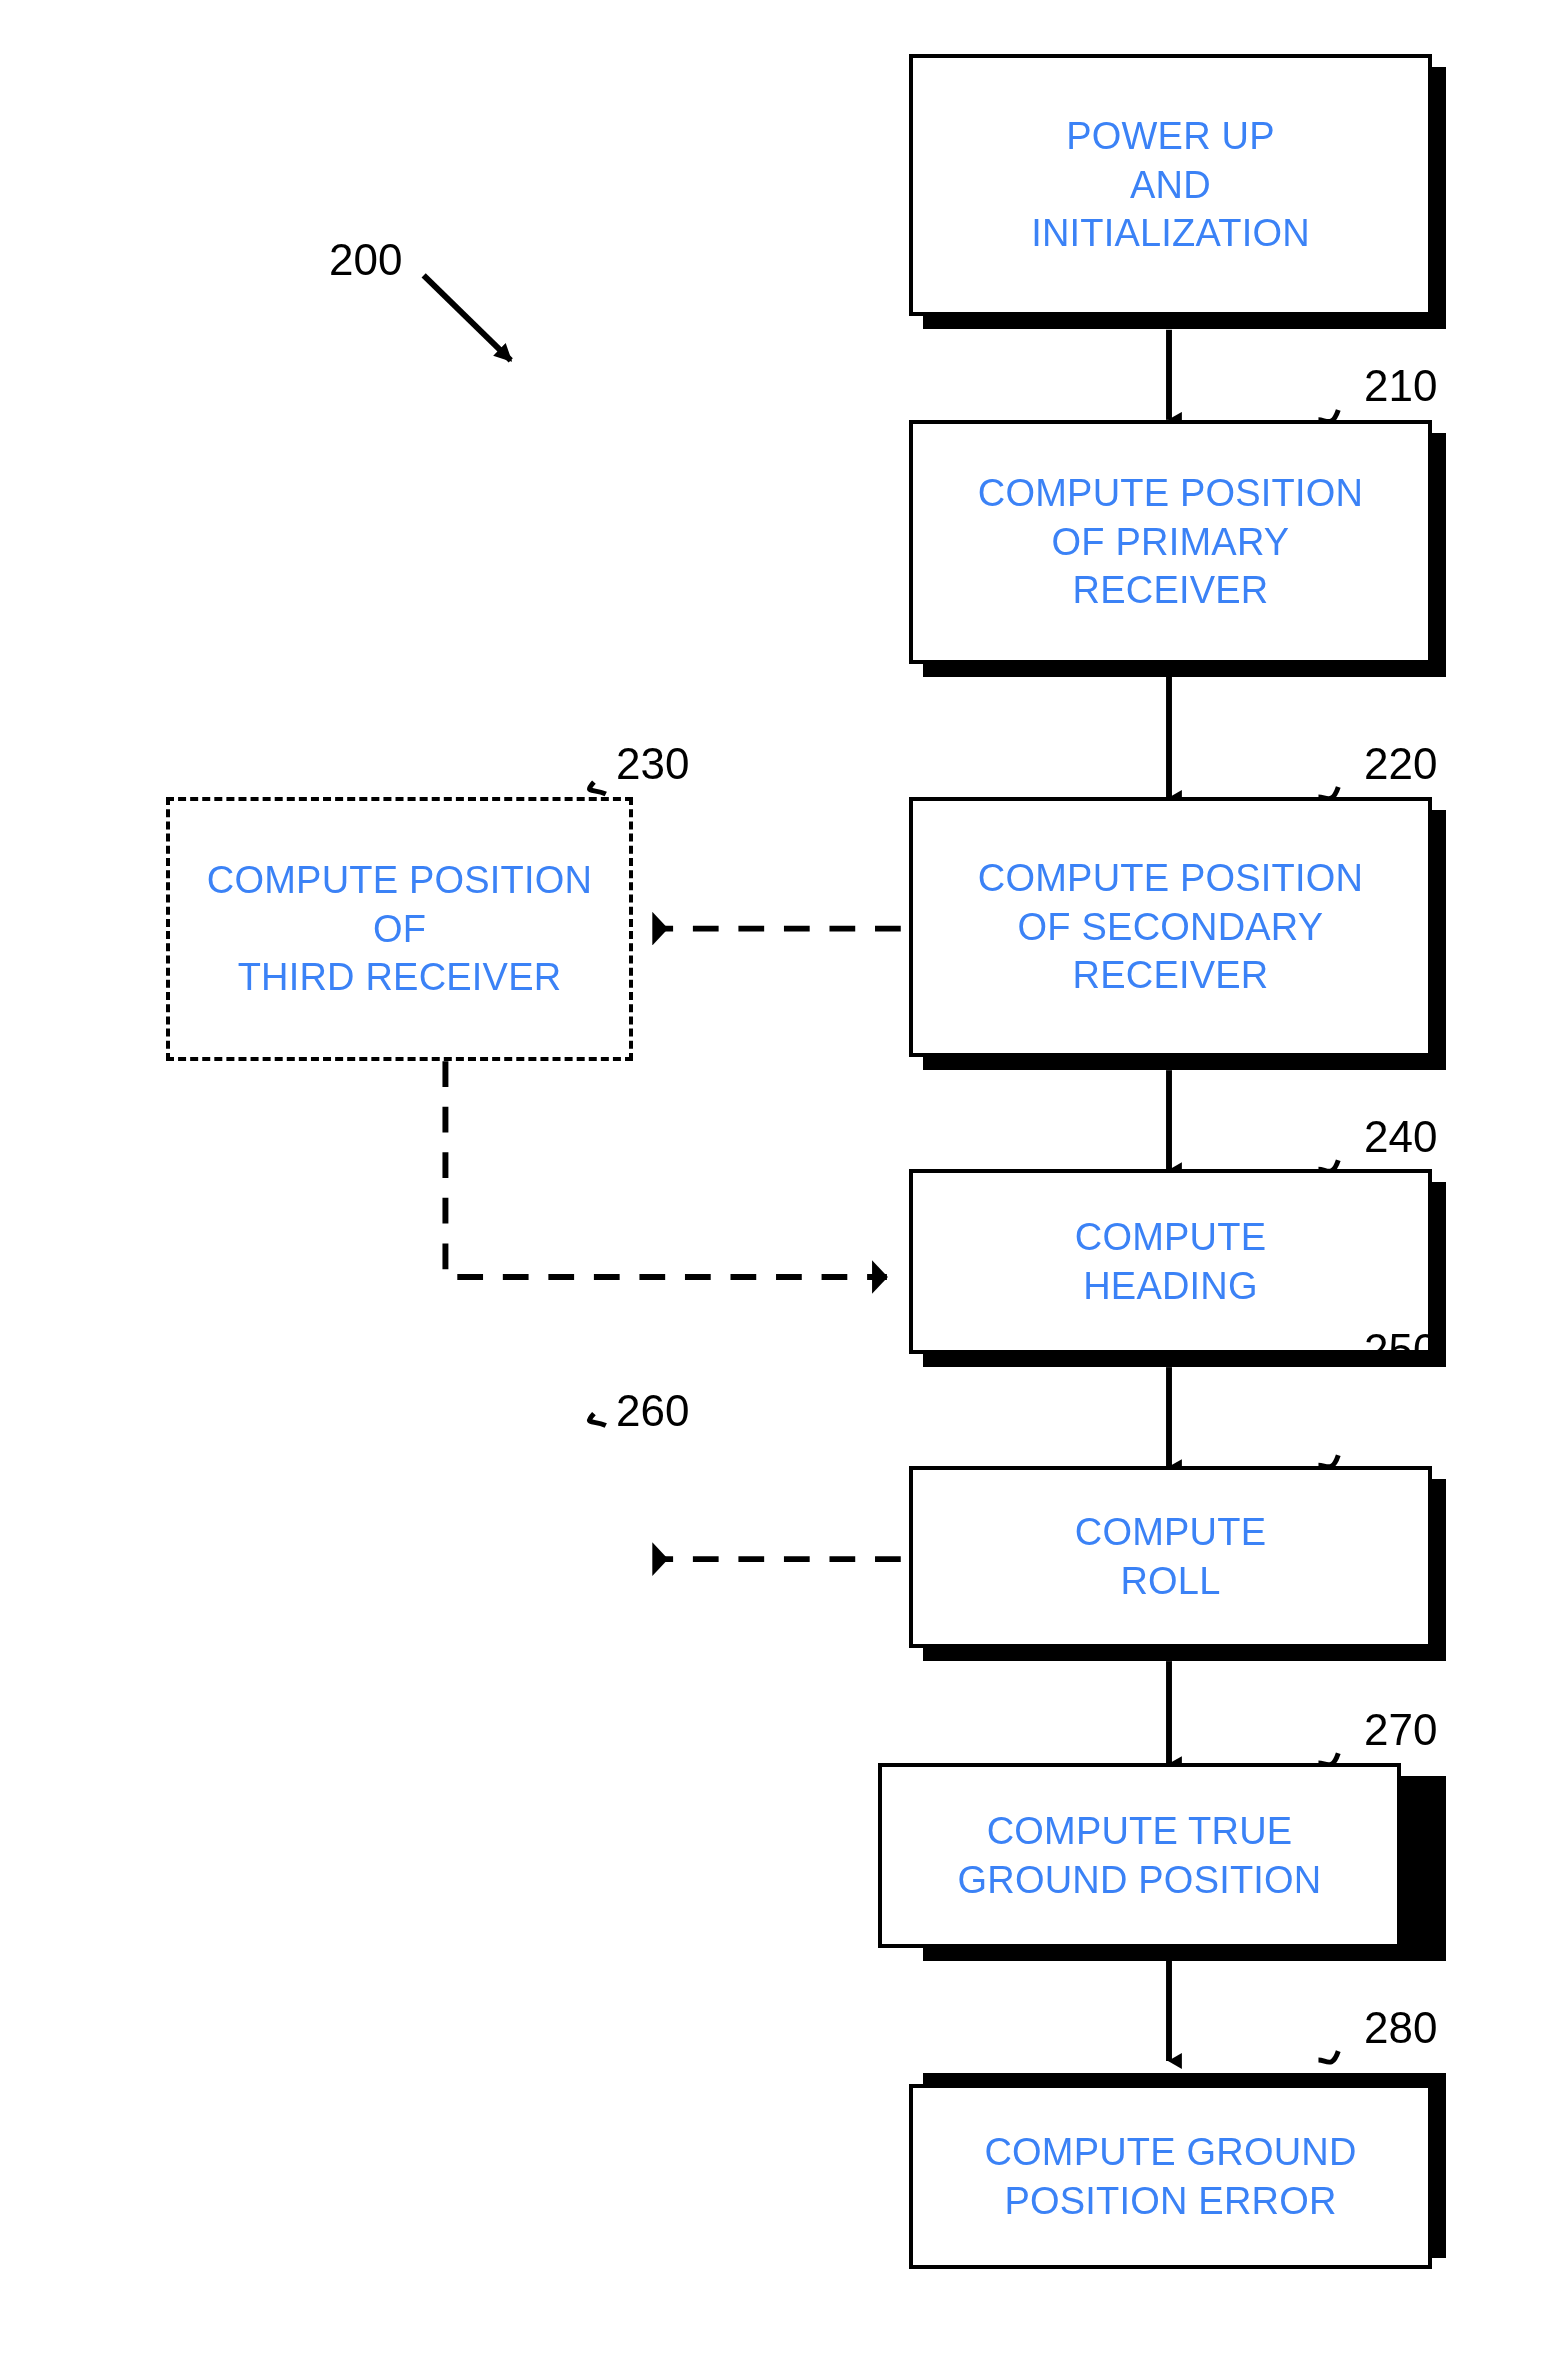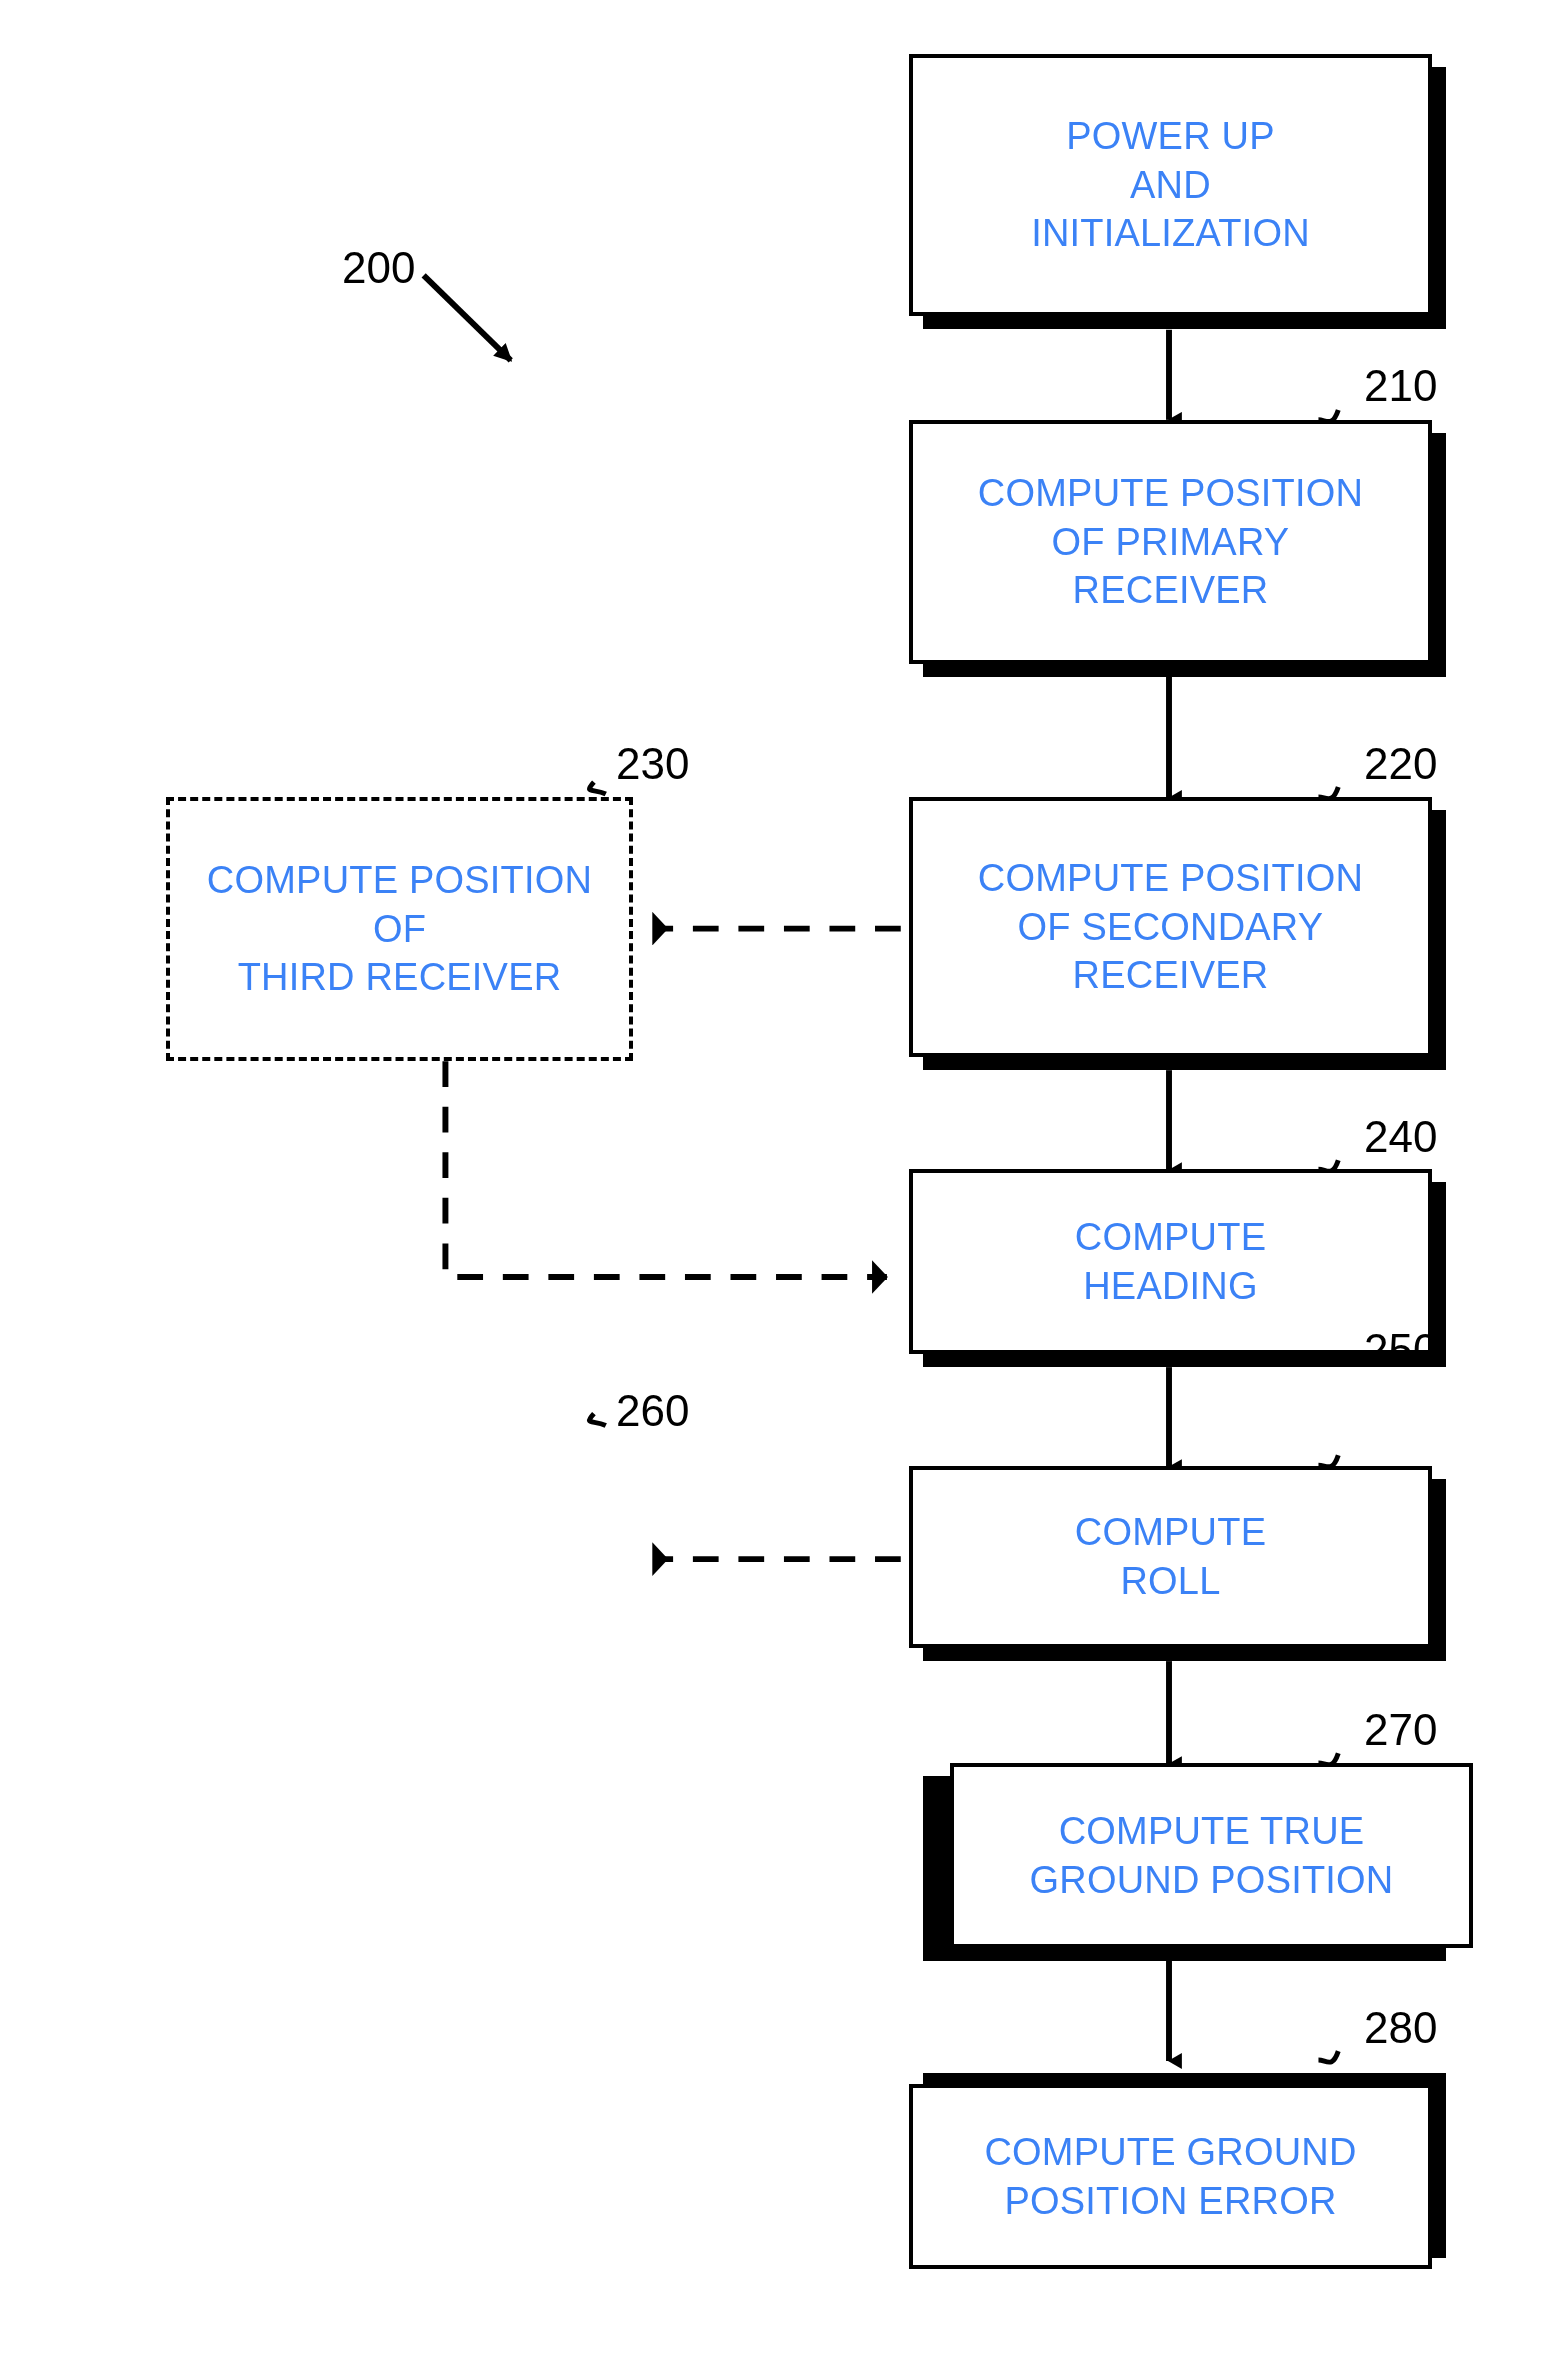--- a/index.html
+++ b/index.html
@@ -152,31 +152,31 @@
     <span class="node-text">COMPUTE
 HEADING</span>
   </div>
 
   <div class="node solid" style="left:909px; top:1466px; width:523px; height:182px;">
     <span class="node-text">COMPUTE
 ROLL</span>
   </div>
 
 
-  <div class="node solid" style="left:950px; top:1763px; width:523px; height:185px;">
+  <div class="node solid" style="left:878px; top:1763px; width:523px; height:185px;">
     <span class="node-text">COMPUTE TRUE
 GROUND POSITION</span>
   </div>
 
   <div class="node solid" style="left:909px; top:2060px; width:523px; height:185px;margin-top:24px;">
     <span class="node-text">COMPUTE GROUND
 POSITION ERROR</span>
   </div>
 
-  <div class="ref-label" style="left:342px; top:238px;margin-top:8px;">200</div>
+  <div class="ref-label" style="left:329px; top:238px;">200</div>
 
   <div class="ref-label" style="left:1364px; top:364px;">210</div>
 
   <div class="ref-label" style="left:1364px; top:742px;">220</div>
 
   <div class="ref-label" style="left:616px; top:742px;">230</div>
 
   <div class="ref-label" style="left:1364px; top:1115px;">240</div>
 
   <div class="ref-label" style="left:1364px; top:1328px;">250</div>

